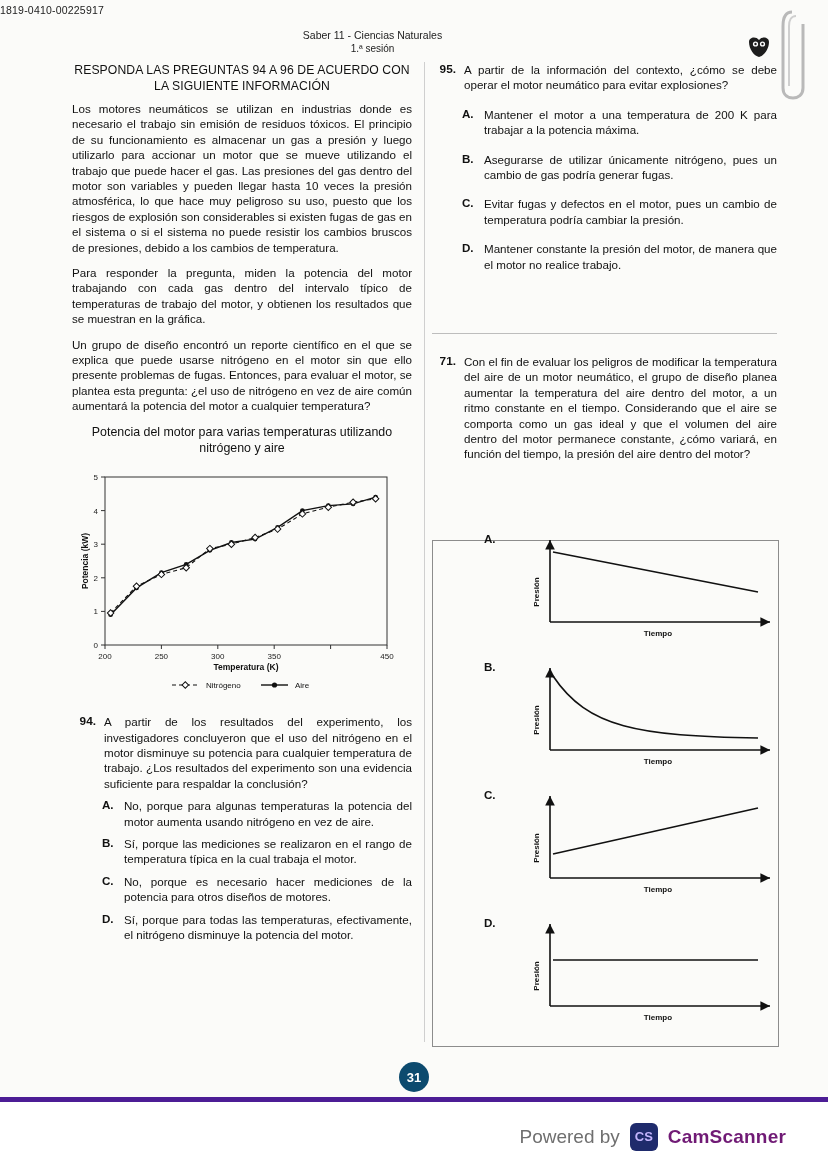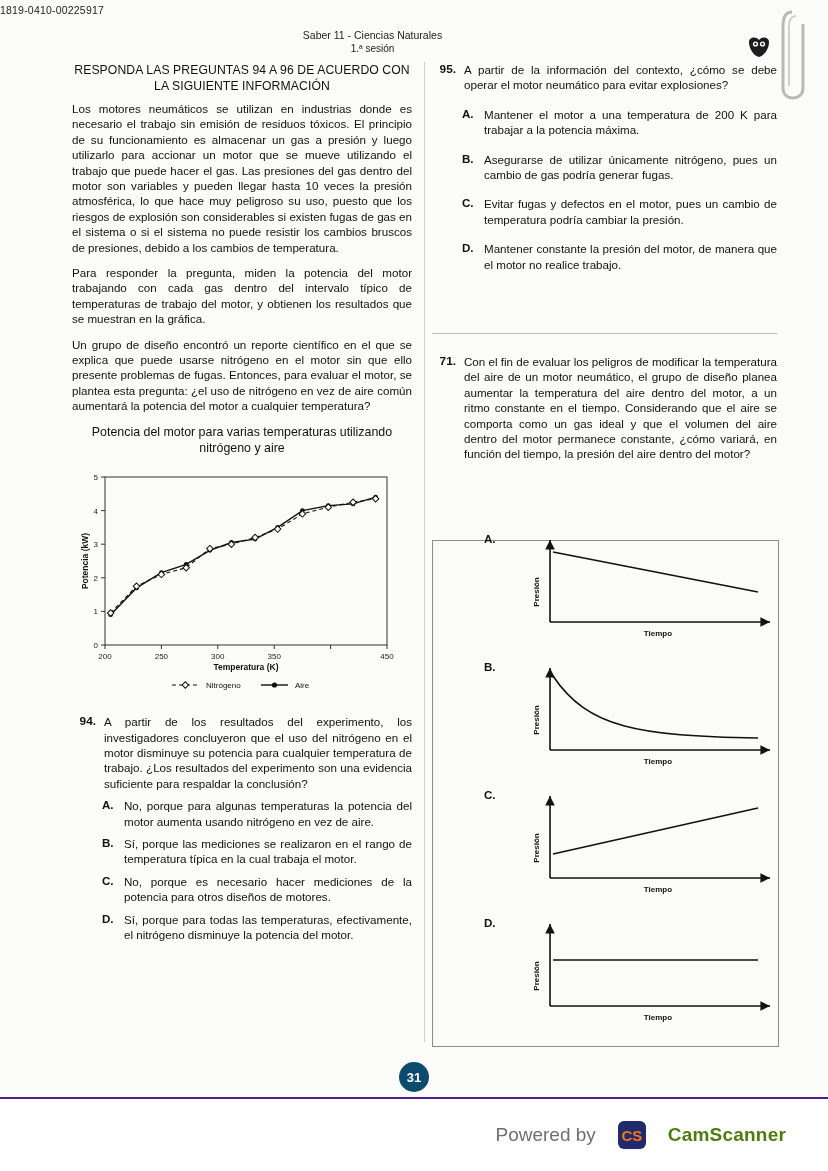--- a/index.html
+++ b/index.html
@@ -91,30 +91,30 @@
   }
   
   .pagenum{
     position:absolute;left:50%;transform:translateX(-50%);top:1062px;
     width:30px;height:30px;border-radius:50%;background:#0c4a6e;color:#fff;
     font-size:13px;font-weight:bold;display:flex;align-items:center;justify-content:center;
   }
   
   .footer{
     position:absolute;left:0;bottom:0;width:828px;height:74px;background:#fff;
-    border-top:2px solid #4c1d95;
+    border-top:5px solid #4c1d95;
     display:flex;align-items:center;justify-content:flex-end;padding-right:42px;
-    box-sizing:border-box;gap:22px;
+    box-sizing:border-box;gap:10px;
   }
   .footer .pb{font-size:19px;color:#6f6f6f;}
   .cs-badge{
-    width:28px;height:28px;border-radius:6px;background:#1f2b6c;color:#f97316;
-    font-size:15px;font-weight:bold;display:flex;align-items:center;justify-content:center;
-  }
-  .cs-name{font-size:19px;color:#4d7c0f;font-weight:bold;letter-spacing:.2px;}
+    width:28px;height:28px;border-radius:6px;background:#1f2b6c;color:#c4b5fd;
+    font-size:13px;font-weight:bold;display:flex;align-items:center;justify-content:center;
+  }
+  .cs-name{font-size:19px;color:#701a75;font-weight:bold;letter-spacing:.2px;}
   text{font-family:"Liberation Sans", sans-serif;}
 </style>
 </head>
 <body>
 
 <div class="page">
 
   <div class="barcode-id">1819-0410-00225917</div>
 
   <div class="test-header">

